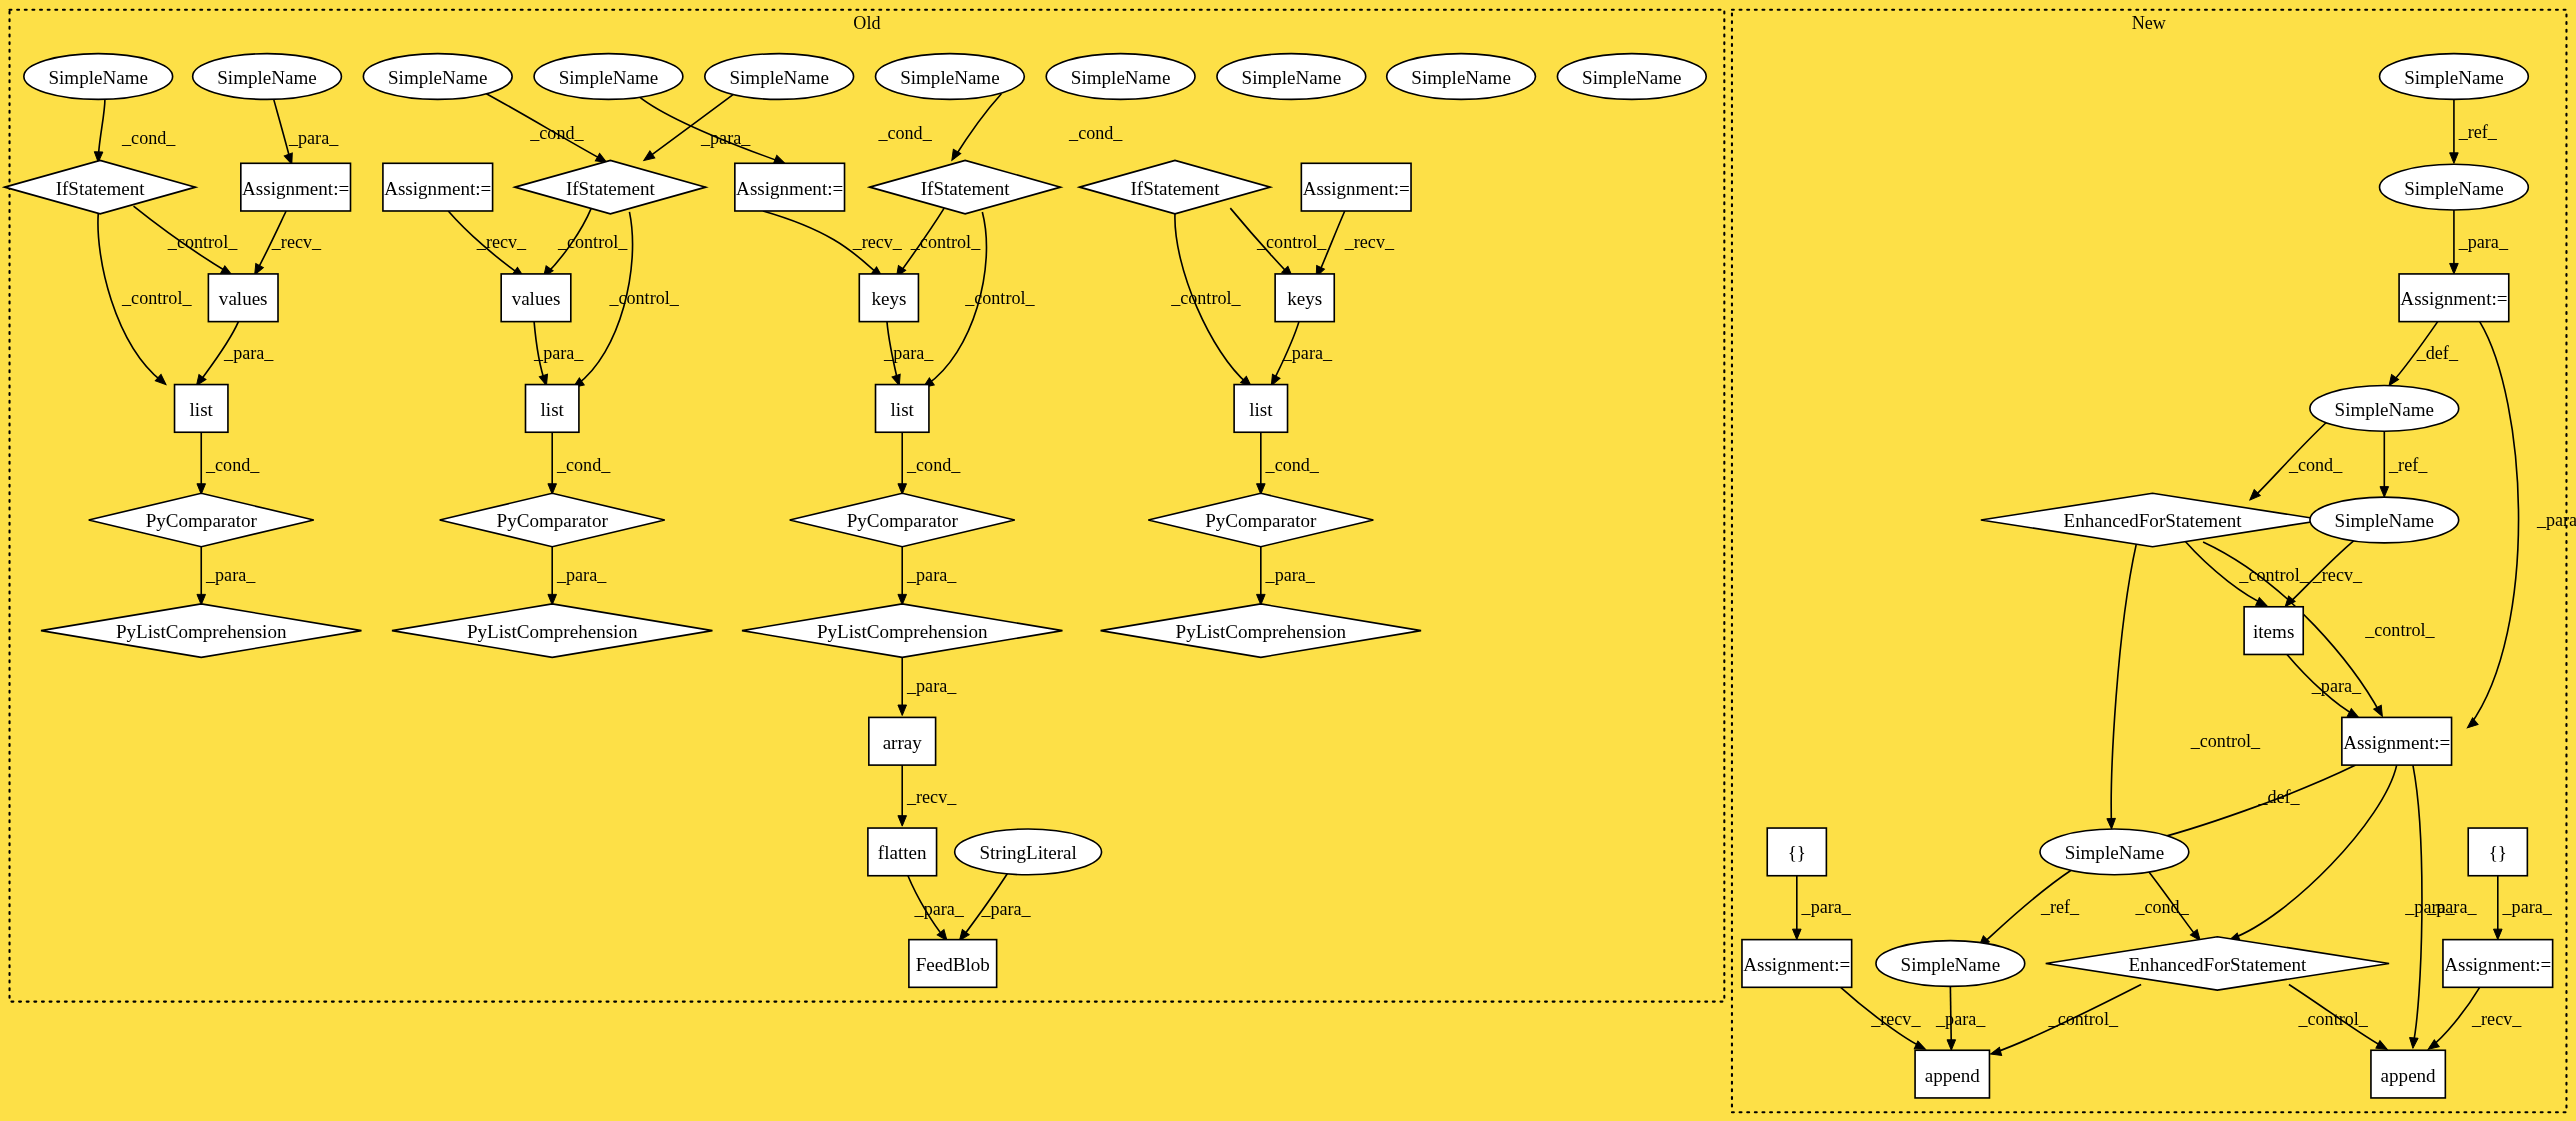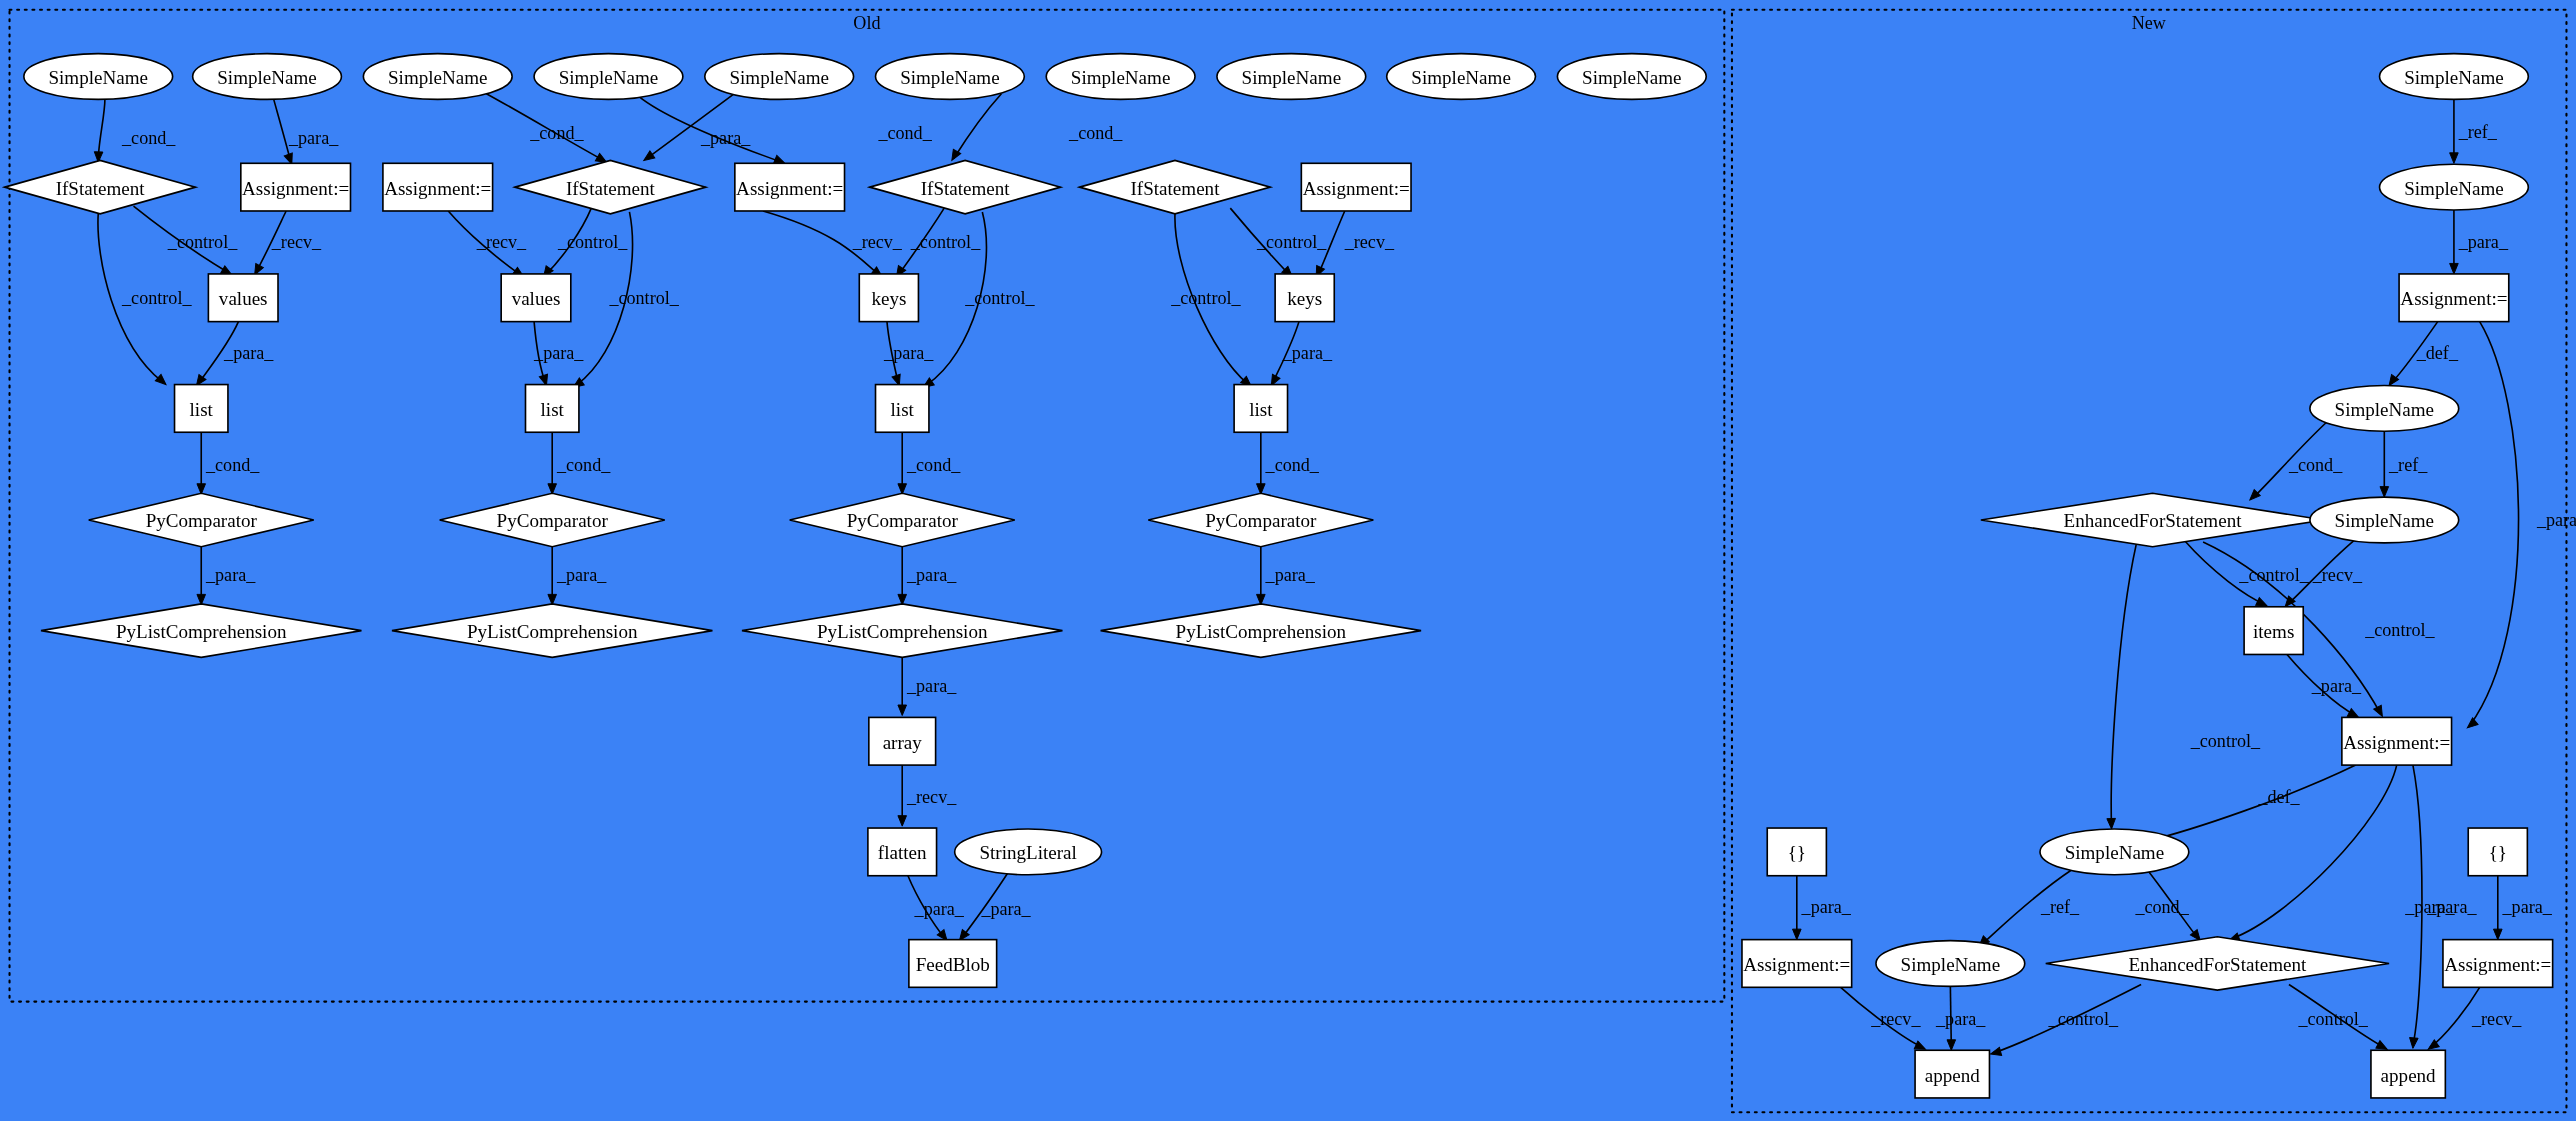--- a/index.html
+++ b/index.html
@@ -4,21 +4,21 @@
 <style>
   html, body {
     margin: 0;
     padding: 0;
     background: #ffffff;
   }
   #root {
     position: relative;
     width: 2576px;
     height: 1122px;
-    background: #3b82f6;
+    background: #fde047;
     font-family: "Liberation Serif", "DejaVu Serif", serif;
     overflow: hidden;
   }
   svg.graph {
     position: absolute;
     left: 0;
     top: 0;
     width: 2576px;
     height: 1122px;
     display: block;

